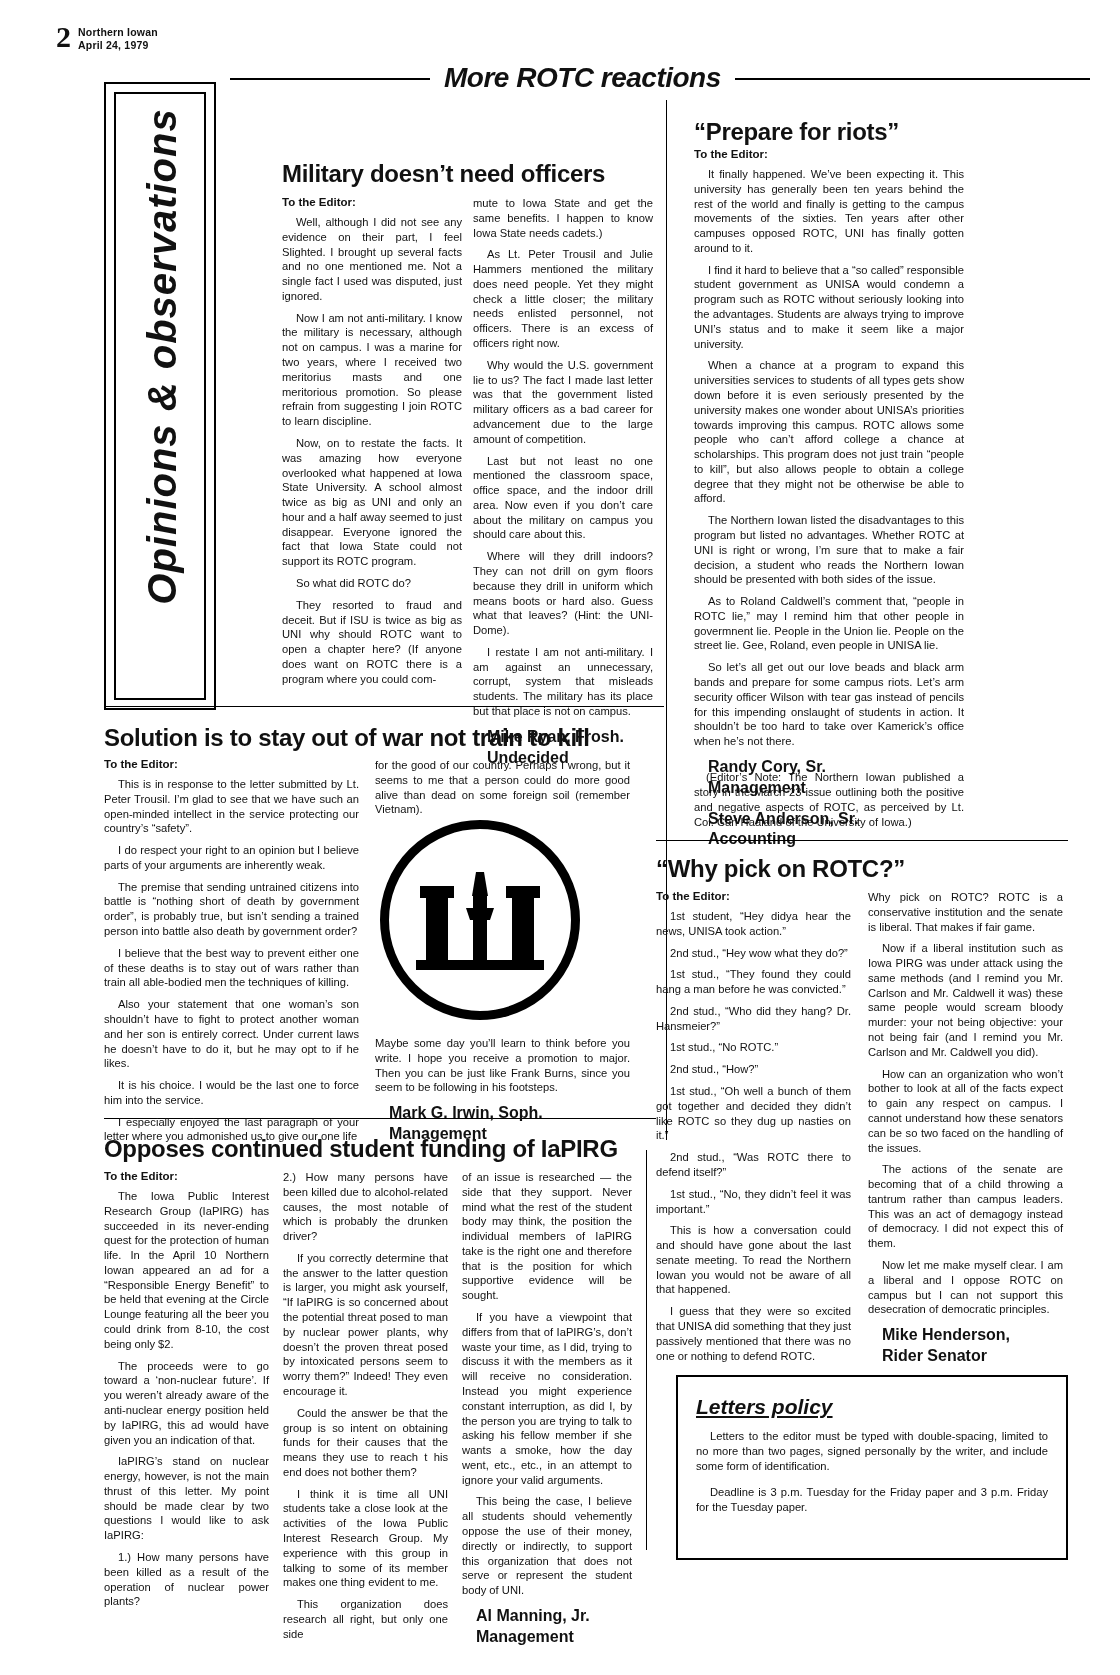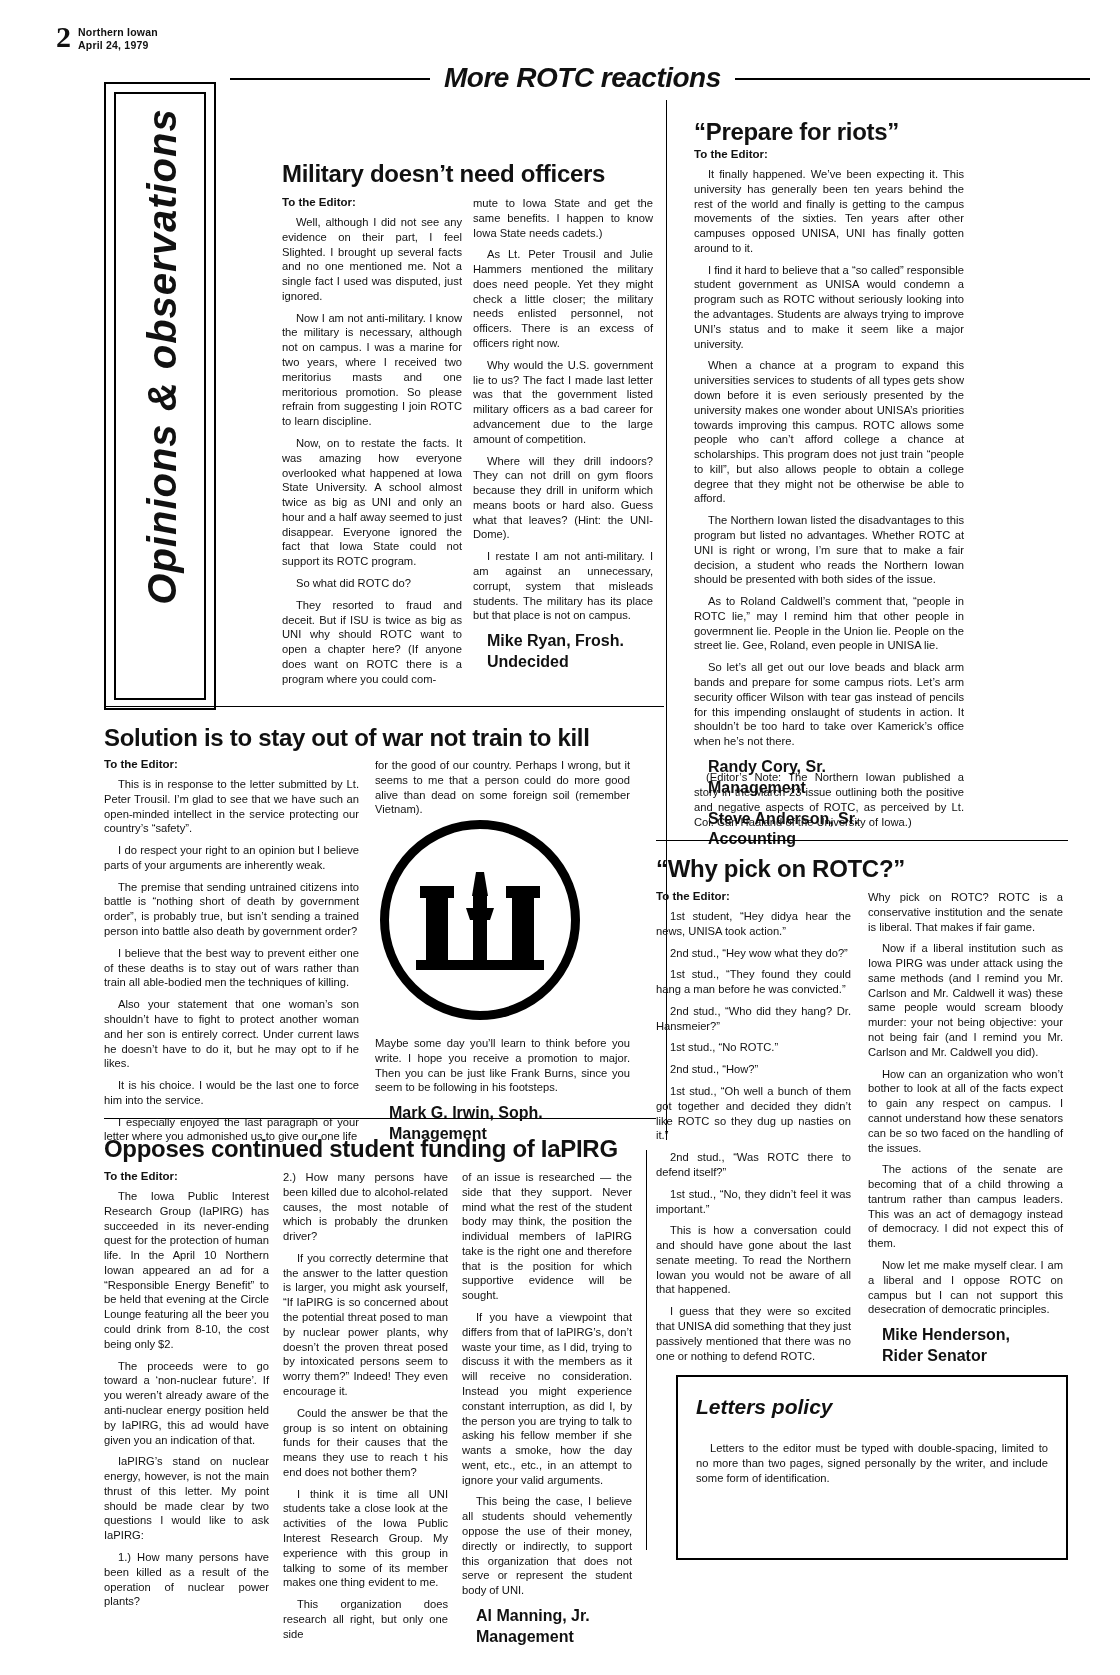--- a/index.html
+++ b/index.html
@@ -92,21 +92,21 @@
 
   
   #ednote { left:694px; top:770px; width:270px; }
   #ednote p { font-size:11.2px; line-height:1.34; font-weight:normal; text-align:justify; text-indent:12px; margin:0;}
 
   
   .policy-box {
     position:absolute; left:676px; top:1375px; width:392px; height:185px;
     border:2px solid #000; box-sizing:border-box; padding:14px 18px;
   }
-  .policy-box h3 { font-size:21px; font-style:italic; font-weight:bold; margin:4px 0 22px 0; }
+  .policy-box h3 { font-size:21px; font-style:italic; font-weight:bold; margin:4px 0 10px 0;text-decoration:underline; }
   .policy-box p { font-size:11.2px; line-height:1.35; text-align:justify; margin:0 0 11px 0; text-indent:14px;}
 
   
   .hrule { position:absolute; background:#000; height:1px; }
 </style>
 </head>
 <body>
 
 <div class="page">
 
@@ -135,34 +135,35 @@
     <p class="body">Well, although I did not see any evidence on their part, I feel Slighted. I brought up several facts and no one mentioned me. Not a single fact I used was disputed, just ignored.</p>
     <p class="body">Now I am not anti-military. I know the military is necessary, although not on campus. I was a marine for two years, where I received two meritorius masts and one meritorious promotion. So please refrain from suggesting I join ROTC to learn discipline.</p>
     <p class="body">Now, on to restate the facts. It was amazing how everyone overlooked what happened at Iowa State University. A school almost twice as big as UNI and only an hour and a half away seemed to just disappear. Everyone ignored the fact that Iowa State could not support its ROTC program.</p>
     <p class="body">So what did ROTC do?</p>
     <p class="body">They resorted to fraud and deceit. But if ISU is twice as big as UNI why should ROTC want to open a chapter here? (If anyone does want on ROTC there is a program where you could com-</p>
   </div>
   <div class="col" id="mil-c2">
     <p class="body noind">mute to Iowa State and get the same benefits. I happen to know Iowa State needs cadets.)</p>
     <p class="body">As Lt. Peter Trousil and Julie Hammers mentioned the military does need people. Yet they might check a little closer; the military needs enlisted personnel, not officers. There is an excess of officers right now.</p>
     <p class="body">Why would the U.S. government lie to us? The fact I made last letter was that the government listed military officers as a bad career for advancement due to the large amount of competition.</p>
+    <p class="body">Last but not least no one mentioned the classroom space, office space, and the indoor drill area. Now even if you don’t care about the military on campus you should care about this.</p>
     <p class="body">Where will they drill indoors? They can not drill on gym floors because they drill in uniform which means boots or hard also. Guess what that leaves? (Hint: the UNI-Dome).</p>
     <p class="body">I restate I am not anti-military. I am against an unnecessary, corrupt, system that misleads students. The military has its place but that place is not on campus.</p>
     <div class="sig">
       <div>Mike Ryan, Frosh.</div>
       <div>Undecided</div>
     </div>
   </div>
 
   <div class="col" id="riot-head">
     <h2 class="art-head">“Prepare for riots”</h2>
   </div>
   <div class="col" id="riot-c1">
     <div class="to-editor">To the Editor:</div>
-    <p class="body">It finally happened. We’ve been expecting it. This university has generally been ten years behind the rest of the world and finally is getting to the campus movements of the sixties. Ten years after other campuses opposed UNISA, UNI has finally gotten around to it.</p>
+    <p class="body">It finally happened. We’ve been expecting it. This university has generally been ten years behind the rest of the world and finally is getting to the campus movements of the sixties. Ten years after other campuses opposed ROTC, UNI has finally gotten around to it.</p>
     <p class="body">I find it hard to believe that a “so called” responsible student government as UNISA would condemn a program such as ROTC without seriously looking into the advantages. Students are always trying to improve UNI’s status and to make it seem like a major university.</p>
     <p class="body">When a chance at a program to expand this universities services to students of all types gets show down before it is even seriously presented by the university makes one wonder about UNISA’s priorities towards improving this campus. ROTC allows some people who can’t afford college a chance at scholarships. This program does not just train “people to kill”, but also allows people to obtain a college degree that they might not be otherwise be able to afford.</p>
     <p class="body">The Northern Iowan listed the disadvantages to this program but listed no advantages. Whether ROTC at UNI is right or wrong, I’m sure that to make a fair decision, a student who reads the Northern Iowan should be presented with both sides of the issue.</p>
     <p class="body">As to Roland Caldwell’s comment that, “people in ROTC lie,” may I remind him that other people in govermnent lie. People in the Union lie. People on the street lie. Gee, Roland, even people in UNISA lie.</p>
     <p class="body">So let’s all get out our love beads and black arm bands and prepare for some campus riots. Let’s arm security officer Wilson with tear gas instead of pencils for this impending onslaught of students in action. It shouldn’t be too hard to take over Kamerick’s office when he’s not there.</p>
     <div class="sig">
       <div>Randy Cory, Sr.</div>
       <div>Management</div>
       <div style="height:10px"></div>
       <div>Steve Anderson, Sr.</div>
@@ -271,15 +272,16 @@
     <p class="body">This being the case, I believe all students should vehemently oppose the use of their money, directly or indirectly, to support this organization that does not serve or represent the student body of UNI.</p>
     <div class="sig">
       <div>Al Manning, Jr.</div>
       <div>Management</div>
     </div>
   </div>
 
   <div class="policy-box">
     <h3>Letters policy</h3>
     <p>Letters to the editor must be typed with double-spacing, limited to no more than two pages, signed personally by the writer, and include some form of identification.</p>
+    <p>Deadline is 3 p.m. Tuesday for the Friday paper and 3 p.m. Friday for the Tuesday paper.</p>
   </div>
 
 </div>
 
 </body></html>

